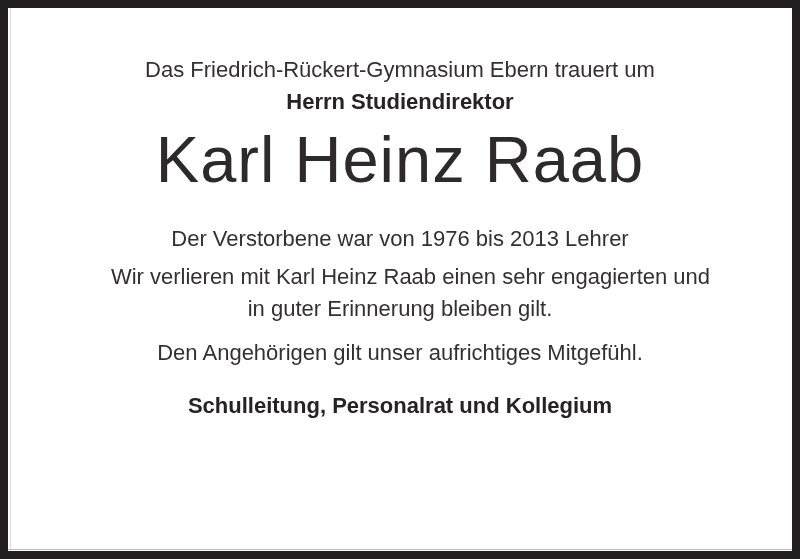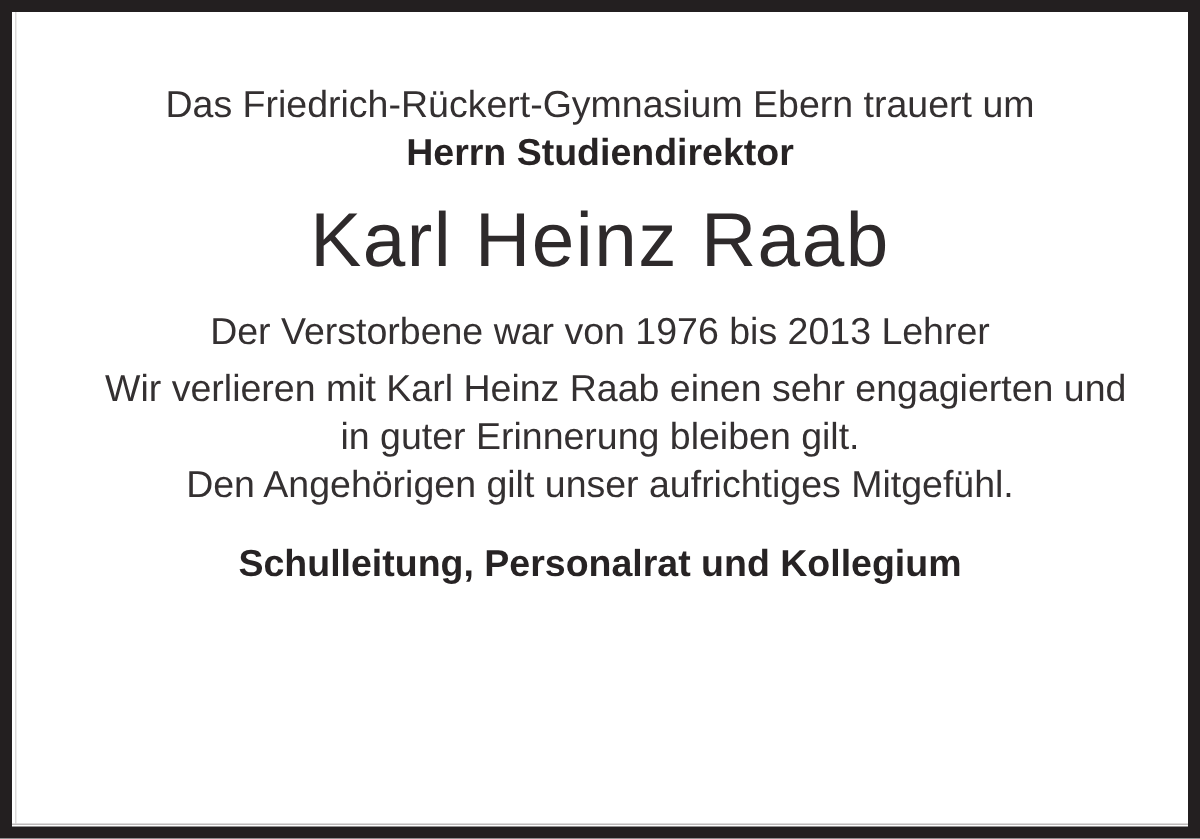--- a/index.html
+++ b/index.html
@@ -38,42 +38,42 @@
     height: 1px;
     background: var(--artifact_bottom, #bdbaba);
   }
   .content {
     position: absolute;
     inset: 0;
     text-align: center;
     color: var(--text_regular, #343031);
   }
   .line {
-    font-size: 25px;
+    font-size: 22px;
     line-height: 32px;
     white-space: nowrap;
   }
   .bold {
     font-weight: bold;
     color: var(--text_bold, #272324);
   }
   .intro       { margin-top: 46px; }
   .honorific   { }
   .name {
     margin-top: 5px;
-    font-size: 51px;
+    font-size: 65px;
     line-height: 74px;
     font-weight: 400;
     letter-spacing: 1px;
     color: var(--text_name, #2e2a2b);
     white-space: nowrap;
   }
-  .tenure-1    { margin-top: 8px; }
+  .tenure-1    { margin-top: 26px; }
   .tribute-1   { margin-top: 6px; padding-left: 21px; }
-  .condolence  { margin-top: 0; }
+  .condolence  { margin-top: 12px; }
   .sig-1       { margin-top: 21px; }
 </style>
 </head>
 <body>
 
 <div class="frame">
   <div class="artifact-left"></div>
   <div class="artifact-bottom"></div>
 
   <div class="content">

